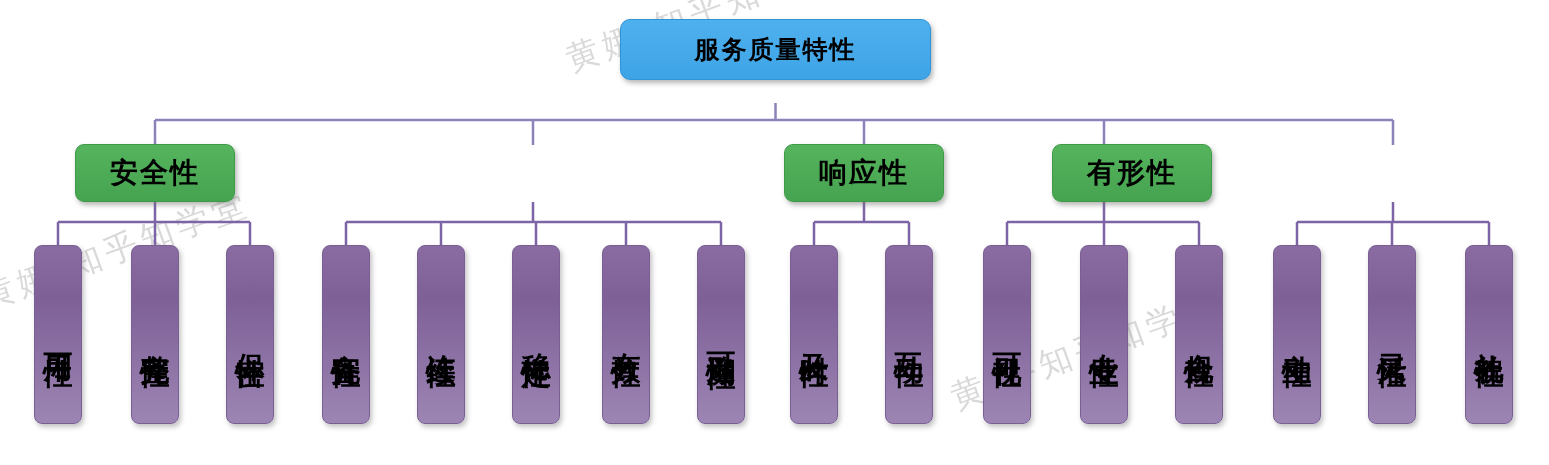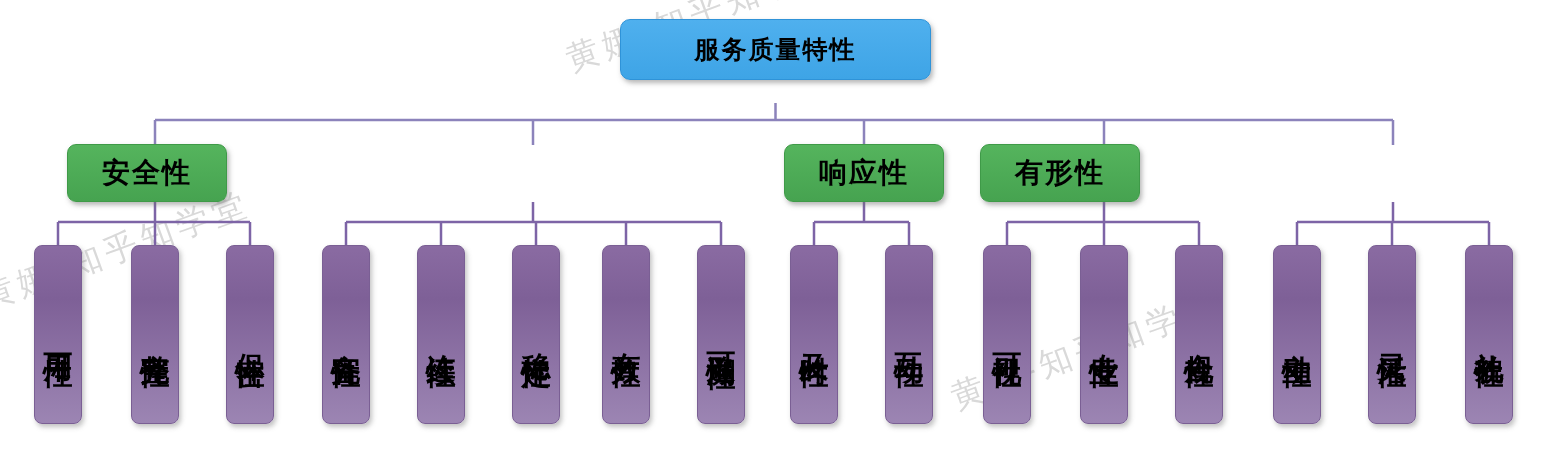--- a/index.html
+++ b/index.html
@@ -77,23 +77,23 @@
 
     <path d="M155,202 V222 M58,222 H250 M58,222 V246 M155,222 V246 M250,222 V246
              M533,202 V222 M346,222 H721 M346,222 V246 M441,222 V246 M536,222 V246 M626,222 V246 M721,222 V246
              M864,202 V222 M814,222 H909 M814,222 V246 M909,222 V246
              M1104,202 V222 M1007,222 H1199 M1007,222 V246 M1104,222 V246 M1199,222 V246
              M1393,202 V222 M1297,222 H1489 M1297,222 V246 M1392,222 V246 M1489,222 V246" fill="none" stroke="#7d64a6" stroke-width="2.5"></path>
   </svg>
 
   <div class="node root-node">服务质量特性</div>
 
-  <div class="node branch-node" style="left:67px;">安全性</div>
+  <div class="node branch-node" style="left:75px;">安全性</div>
   <div class="node branch-node" style="left:784px;">响应性</div>
-  <div class="node branch-node" style="left:980px;text-align:center;">有形性</div>
+  <div class="node branch-node" style="left:1052px;text-align:center;">有形性</div>
 
   <div class="node leaf-node" style="left:34px;">可用性</div>
   <div class="node leaf-node" style="left:131px;">完整性</div>
   <div class="node leaf-node" style="left:226px;">保密性</div>
 
   <div class="node leaf-node" style="left:322px;">完备性</div>
   <div class="node leaf-node" style="left:417px;">连续性</div>
   <div class="node leaf-node" style="left:512px;">稳定性</div>
   <div class="node leaf-node" style="left:602px;">有效性</div>
   <div class="node leaf-node" style="left:697px;">可追溯性</div>

